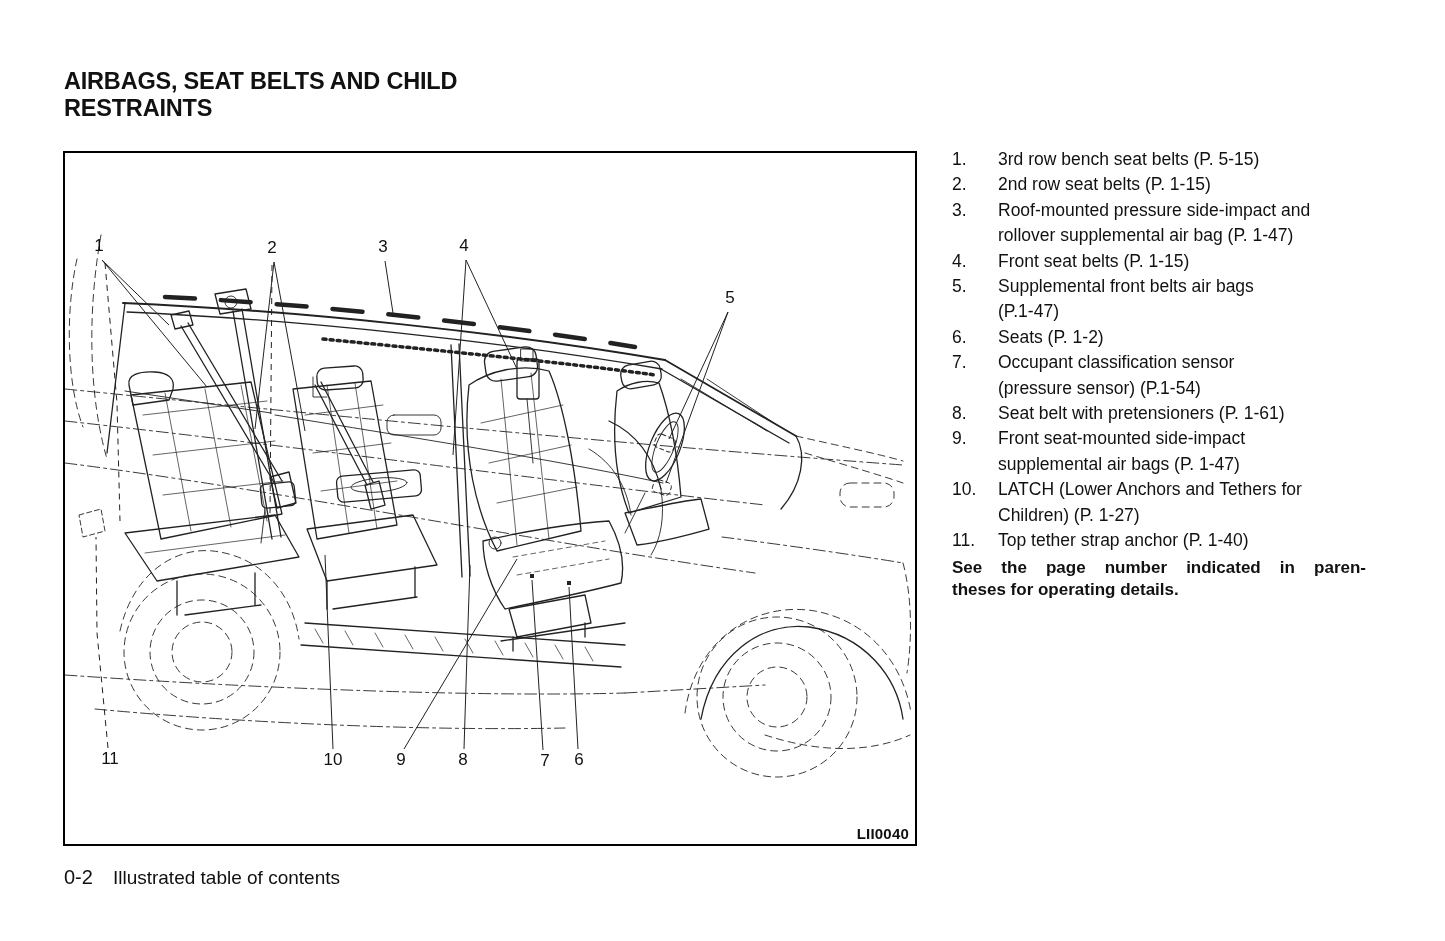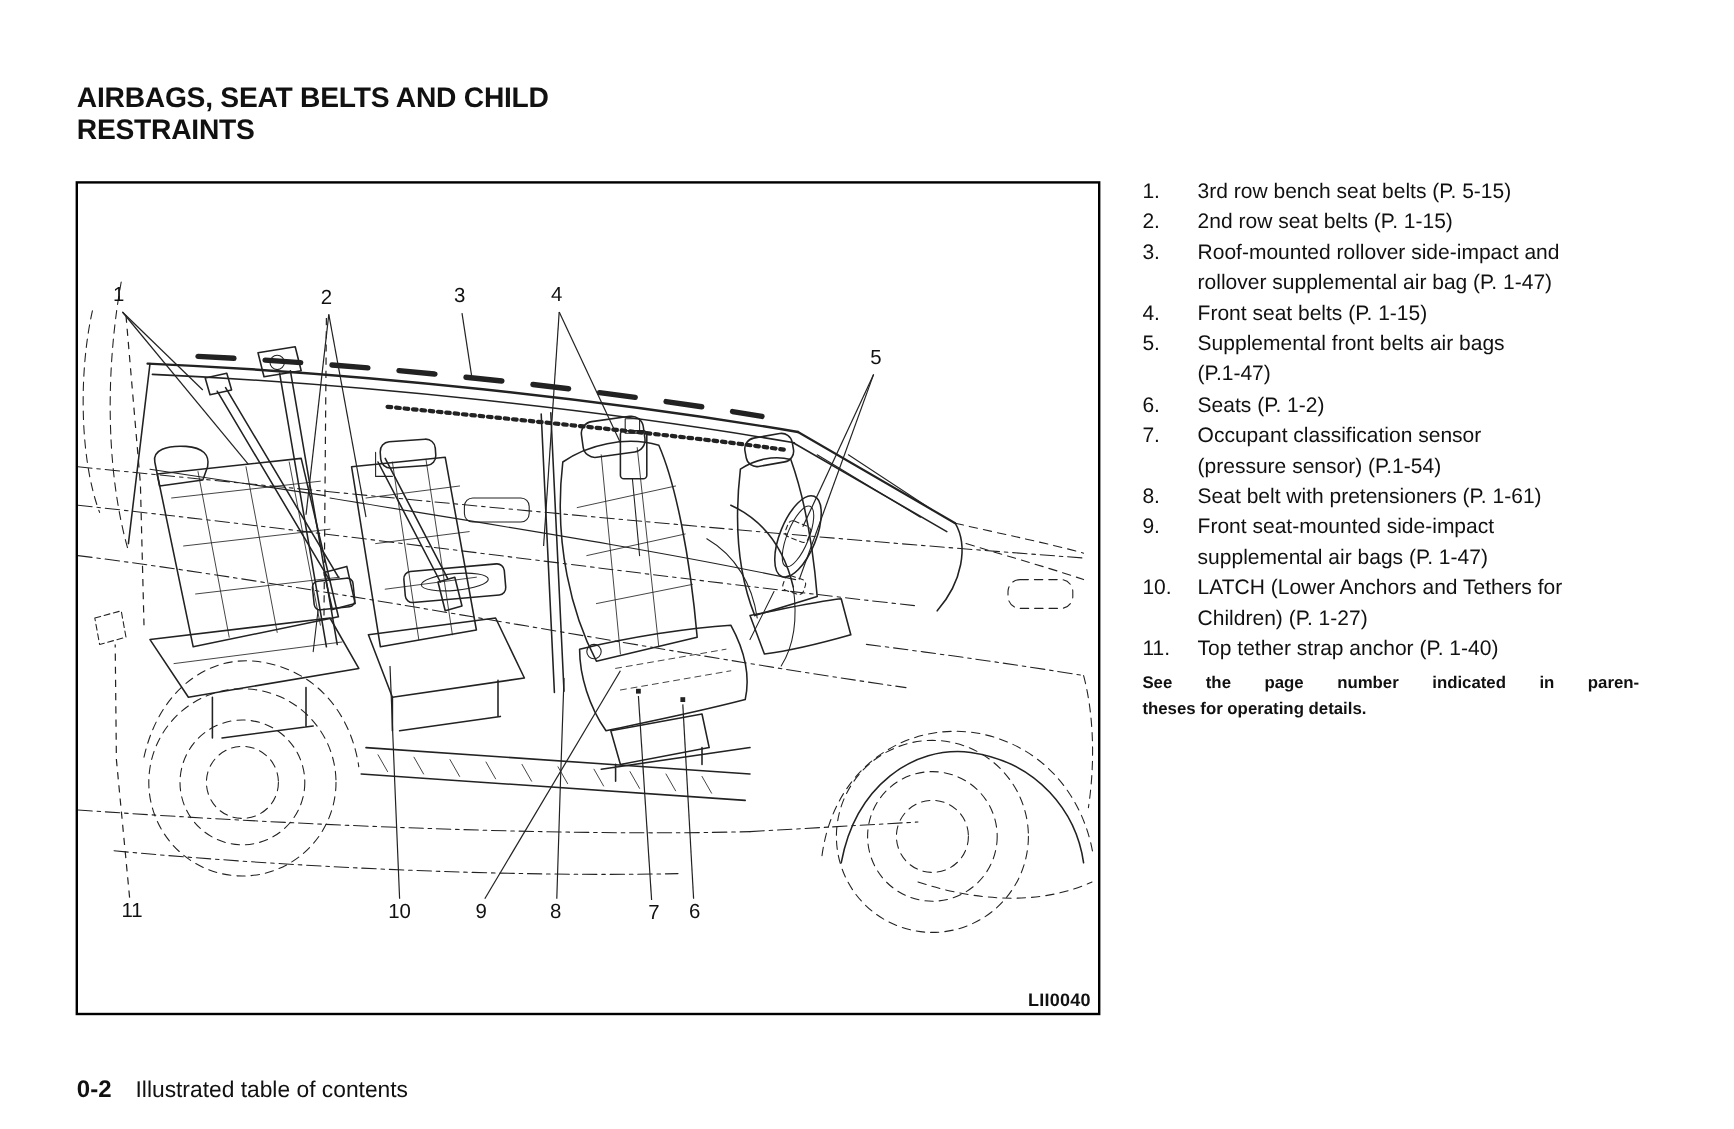--- a/index.html
+++ b/index.html
@@ -23,26 +23,26 @@
     font-size:15px;font-weight:bold;letter-spacing:0.2px;margin-top:28px;
   }
   .legend{
     position:absolute;left:952px;top:147px;width:442px;
     font-size:17.5px;line-height:25.4px;
   }
   #legend-list{list-style:none;margin:0;padding:0;}
   #legend-list li{display:flex;}
   #legend-list .num{width:46px;flex:0 0 46px;}
   #legend-list .ln{display:block;}
-  .note{margin-top:3px;font-weight:bold;font-size:14px;line-height:22.5px;width:414px;}
+  .note{margin-top:3px;font-weight:bold;font-size:17px;line-height:22.5px;width:414px;}
   .note-line.just{text-align:justify;text-align-last:justify;}
   .footer{
     position:absolute;left:64px;top:866px;display:flex;align-items:baseline;
   }
-  .footer .pagenum{font-size:20px;font-weight:bold;margin-top:31px;}
+  .footer .pagenum{font-size:20px;font-weight:normal;}
   .footer .section{margin-left:20px;font-size:19px;font-weight:normal;}
   
   .s{fill:none;stroke:#222;stroke-width:1.3;stroke-linecap:round;stroke-linejoin:round;}
   .t{stroke-width:0.9;}
   .q{stroke-width:0.7;}
   .d{stroke-dasharray:7 5;}
   .dd{stroke-dasharray:12 4 3 4;}
   .leader{fill:none;stroke:#222;stroke-width:1;}
   .leader.dashed{stroke-dasharray:6 5;}
   .dot{fill:#222;}
@@ -237,21 +237,21 @@
       </li>
       <li>
         <span class="num">2.</span>
         <span class="txt">
           <span class="ln">2nd row seat belts (P. 1-15)</span>
         </span>
       </li>
       <li>
         <span class="num">3.</span>
         <span class="txt">
-          <span class="ln">Roof-mounted rollover side-impact and</span>
+          <span class="ln">Roof-mounted pressure side-impact and</span>
           <span class="ln">rollover supplemental air bag (P. 1-47)</span>
         </span>
       </li>
       <li>
         <span class="num">4.</span>
         <span class="txt">
           <span class="ln">Front seat belts (P. 1-15)</span>
         </span>
       </li>
       <li>

